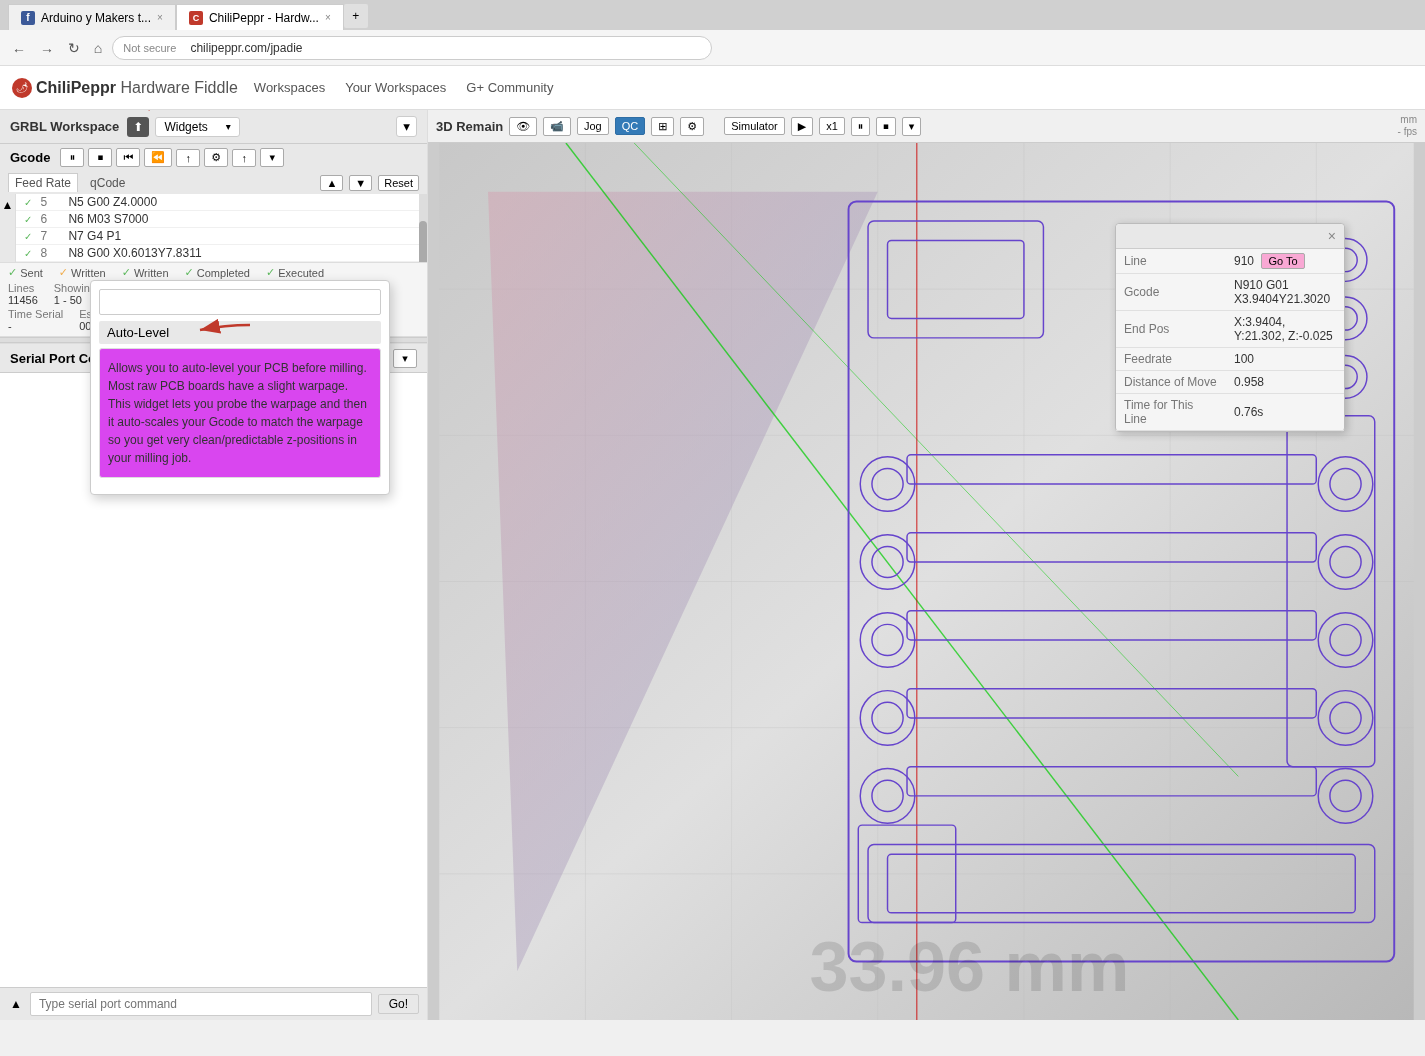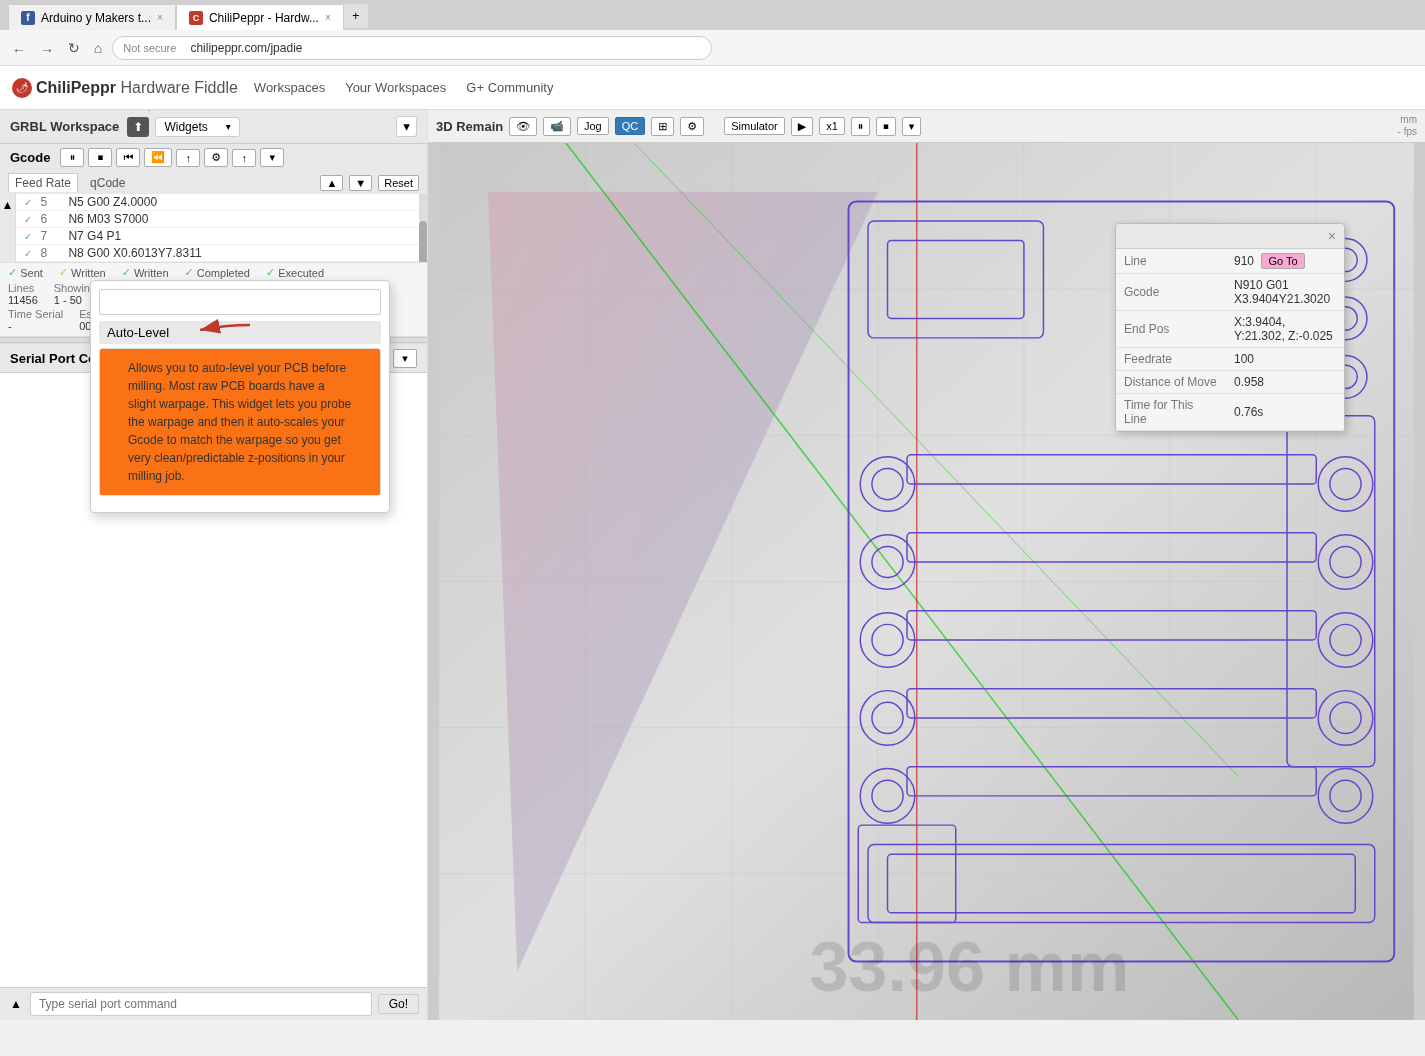--- a/index.html
+++ b/index.html
@@ -319,24 +319,24 @@
       padding: 4px 8px;
       cursor: pointer;
       border-radius: 2px;
       font-size: 13px;
       display: flex;
       align-items: flex-end;
       gap: 6px;
     }
     .dropdown-item:hover, .dropdown-item.hovered { background: #e8e8e8; }
     .tooltip-box {
-      background: #f97316;
+      background: #d946ef;
       border: 1px solid #ddd;
       border-radius: 3px;
-      padding: 10px 28px;
+      padding: 10px 8px;
       margin-top: 4px;
       font-size: 12px;
       line-height: 1.5;
       color: #333;
     }
 
     
     .scroll-track {
       position: absolute;
       right: 0;

